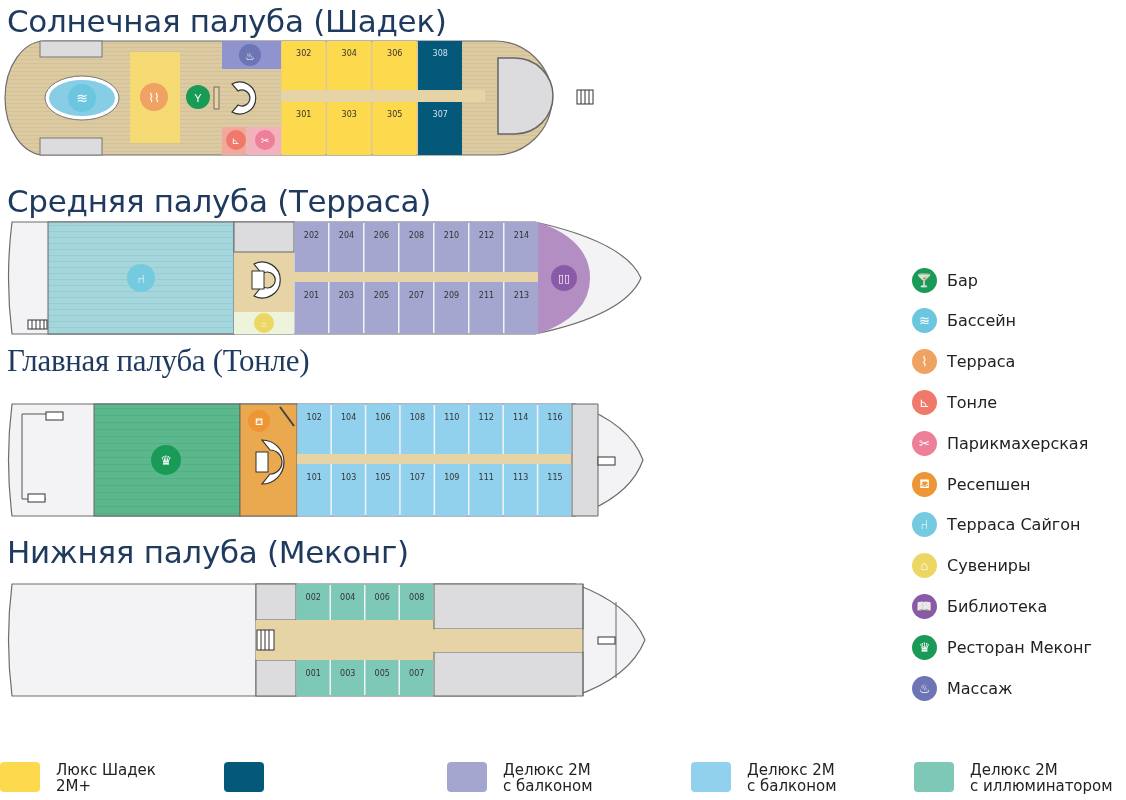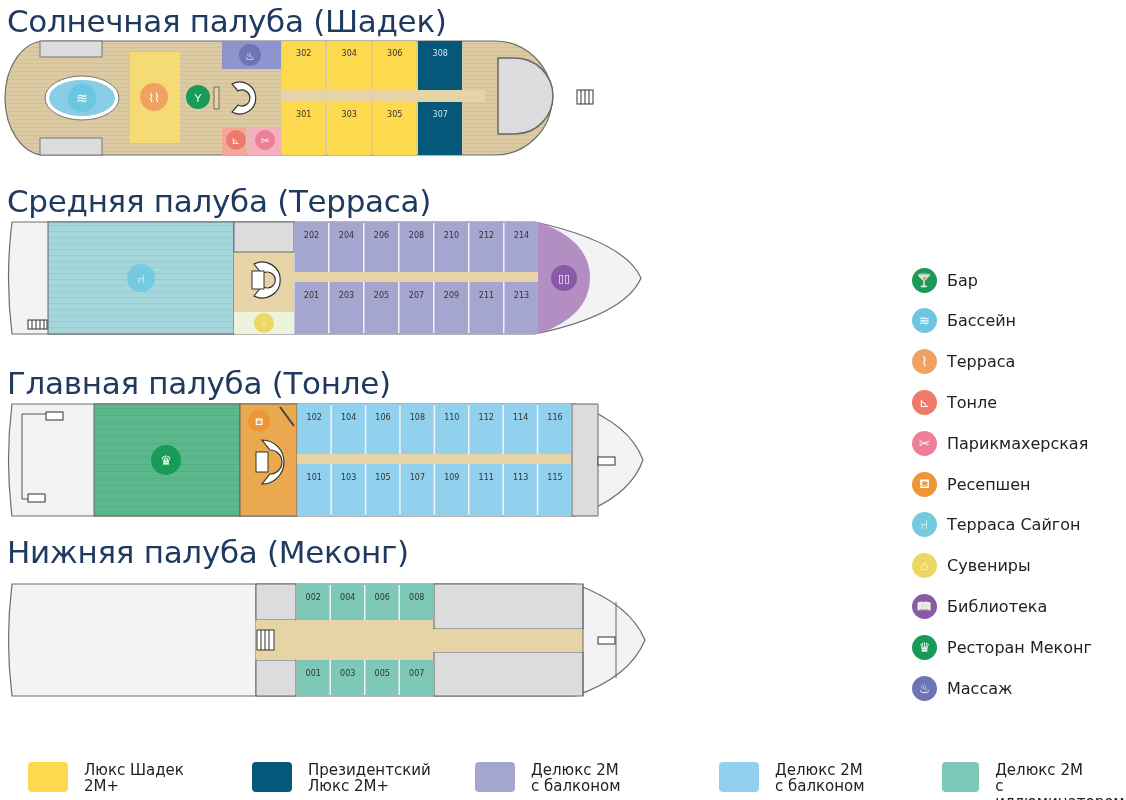--- a/index.html
+++ b/index.html
@@ -7,30 +7,30 @@
          font-family: "Liberation Sans", "DejaVu Sans", sans-serif; color: #222; }
   .deck-title { position: absolute; left: 7px; font-size: 31px; color: #1f3a5f;
                 font-family: "DejaVu Sans", sans-serif; letter-spacing: -0.3px; }
   svg.deck { position: absolute; left: 0; overflow: visible; }
   .room-label { font-family: "DejaVu Sans", sans-serif; font-size: 8px; fill: #333; text-anchor: middle; }
   .room-label.light { fill: #cfe3f0; }
   .legend-item { position: absolute; left: 912px; height: 26px; display: flex; align-items: center; }
   .legend-dot { width: 25px; height: 25px; border-radius: 50%; display: flex; align-items: center;
                 justify-content: center; color: #fff; font-size: 13px; flex: 0 0 25px; }
   .legend-label { margin-left: 10px; font-size: 16px; color: #222; font-family: "DejaVu Sans", sans-serif; }
-  .cabin-legend { position: absolute; top: 762px; display: flex; align-items: flex-start; padding-left: 28px; }
+  .cabin-legend { position: absolute; top: 762px; display: flex; align-items: flex-start; }
   .cabin-swatch { width: 40px; height: 30px; border-radius: 4px; margin-right: 16px; }
   .cabin-label { font-size: 15px; line-height: 16px; color: #222; font-family: "DejaVu Sans", sans-serif; white-space: pre-line; }
 </style>
 </head>
 <body>
 
 <div class="deck-title" style="top:3px;">Солнечная палуба (Шадек)</div>
 <div class="deck-title" style="top:183px;">Средняя палуба (Терраса)</div>
-<div class="deck-title" style="top:365px;">Главная палуба (Тонле)</div>
+<div class="deck-title" style="top:343px;font-family:Liberation Serif, serif;">Главная палуба (Тонле)</div>
 <div class="deck-title" style="top:534px;">Нижняя палуба (Меконг)</div>
 
 <svg class="deck" style="top:40px;" width="600" height="118">
   <defs>
     <pattern id="woodstripes" width="8" height="4" patternUnits="userSpaceOnUse">
       <rect width="8" height="4" fill="#dccba2"></rect>
         <rect y="3" width="8" height="1" fill="#d4c195"></rect>
     </pattern>
   </defs>
   <path d="M45,1 H495 A57,57 0 0 1 495,115 H45 A40,57 0 0 1 45,1 Z" fill="url(#woodstripes)" stroke="#6d6d6d" stroke-width="1.2"></path>
@@ -317,22 +317,20 @@
   </div>
 
 <div id="cabin-legend">
     <div class="cabin-legend" style="left: 0px;">
       <span class="cabin-swatch" style="background: rgb(253, 217, 77);"></span>
       <span class="cabin-label">Люкс Шадек
 2М+</span>
     </div>
     <div class="cabin-legend" style="left: 224px;">
       <span class="cabin-swatch" style="background: rgb(4, 88, 122);"></span>
-      <span class="cabin-label">Президентский
-Люкс 2М+</span>
     </div>
     <div class="cabin-legend" style="left: 447px;">
       <span class="cabin-swatch" style="background: rgb(165, 166, 207);"></span>
       <span class="cabin-label">Делюкс 2М
 с балконом</span>
     </div>
     <div class="cabin-legend" style="left: 691px;">
       <span class="cabin-swatch" style="background: rgb(146, 209, 238);"></span>
       <span class="cabin-label">Делюкс 2М
 с балконом</span>

